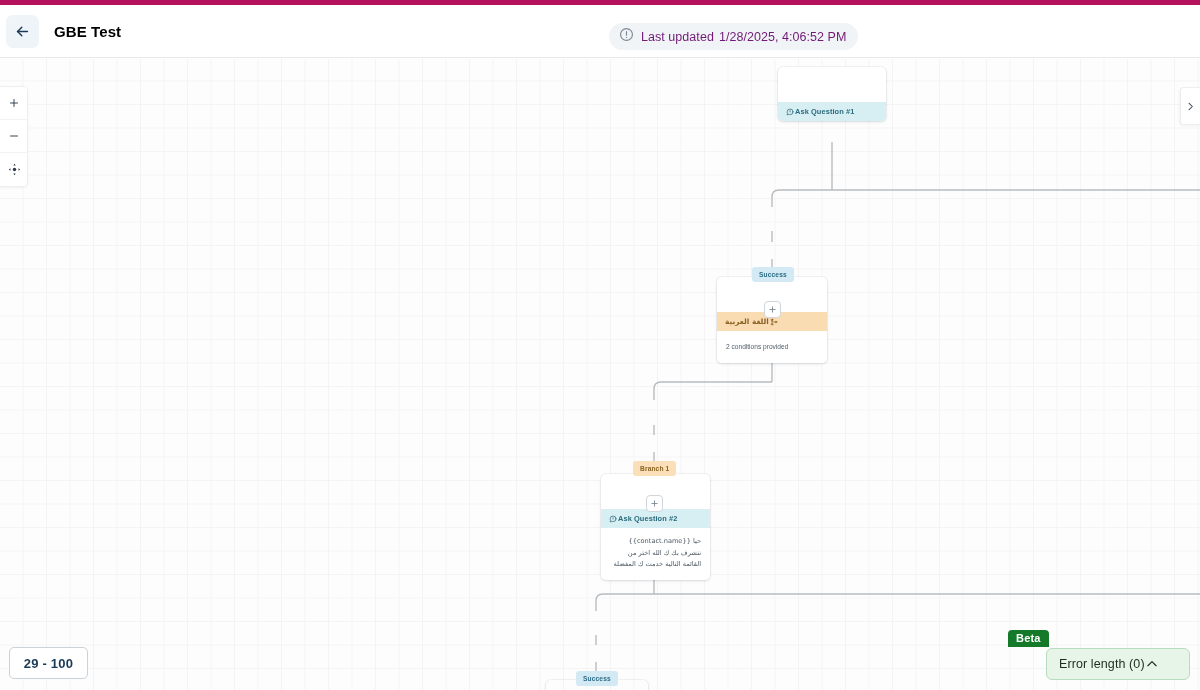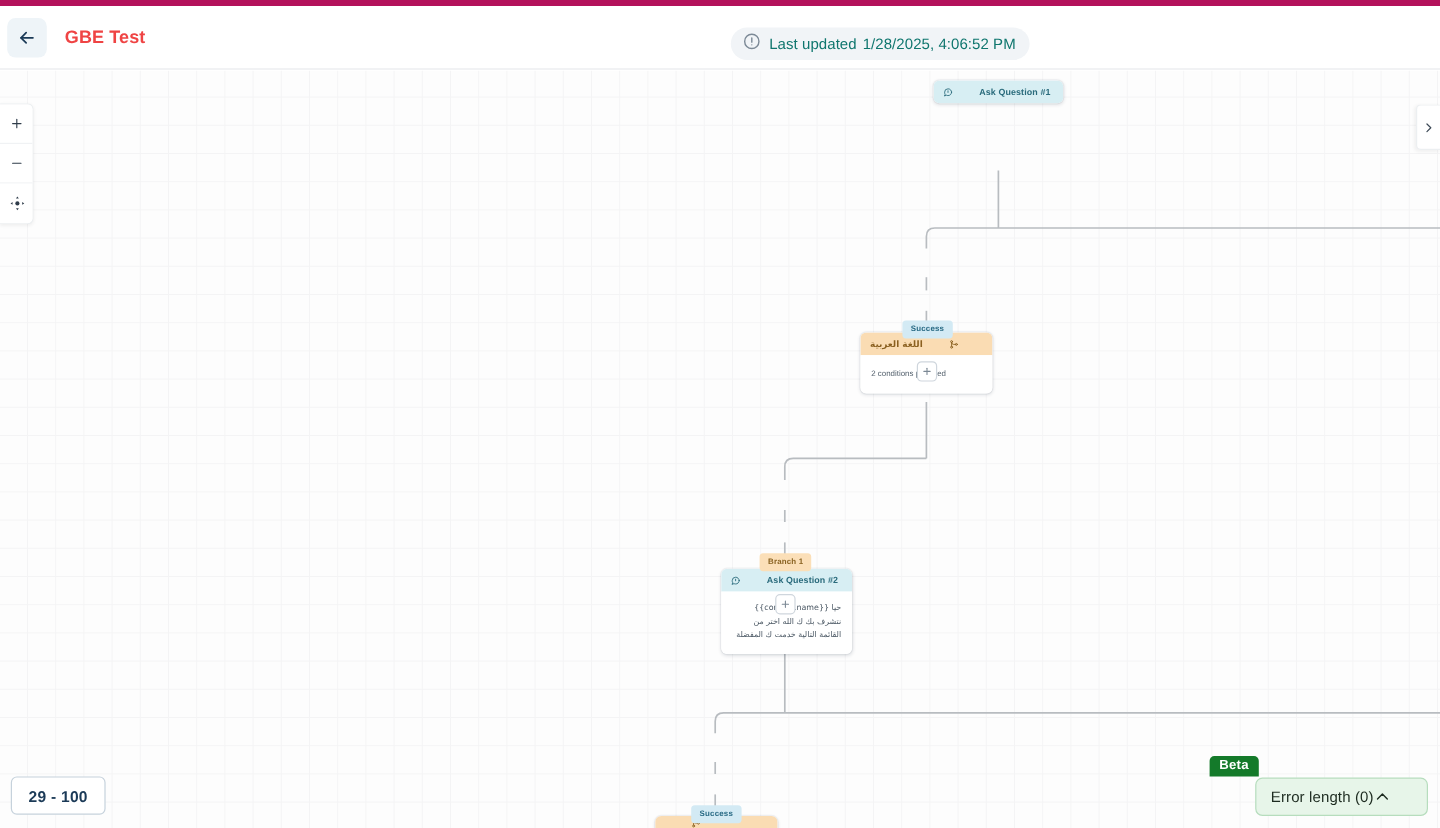--- a/index.html
+++ b/index.html
@@ -55,41 +55,41 @@
   }
   .back-btn svg { display: block; }
 
   .page-title {
     position: absolute;
     left: 54px; top: 0;
     height: 44px;
     line-height: 53px;
     font-size: 15px;
     font-weight: bold;
-    color: #ef4444;
+    color: #000000;
     letter-spacing: 0.1px;
     white-space: nowrap;
   }
 
   .updated-pill {
     position: absolute;
     left: 609px; top: 18px;
     height: 27px;
     padding: 0 12px 0 10px;
     border-radius: 14px;
     background: #f1f4f7;
     display: flex;
     align-items: center;
     gap: 7px;
     white-space: nowrap;
   }
   .updated-pill .info-ico { display: block; flex: none; }
   .updated-text {
     font-size: 12.5px;
-    color: #0f766e;
+    color: #701a75;
     letter-spacing: 0.05px;
   }
   .updated-text .ts { margin-left: 5px; }
 
   
   .canvas {
     position: absolute;
     top: 59px; left: 0;
     width: 1200px;
     height: 631px;
@@ -163,25 +163,26 @@
     border-radius: 5px;
     box-shadow: 0 1px 3px rgba(20,40,60,0.13), 0 0 0 1px rgba(20,40,60,0.045);
     overflow: hidden;
     cursor: pointer;
     z-index: 10;
   }
 
   .node-header {
     display: flex;
     align-items: center;
-    gap: 22px;
+    gap: 1px;
     padding: 5px 8px;
     font-size: 7.4px;
     font-weight: bold;
     letter-spacing: 0.1px;
+    margin-top: 35px;
   }
   .node-header.question {
     background: #d7eef3;
     color: #2a6b7c;
   }
   .node-header.condition {
     background: #fadcb3;
     color: #8a6020;
     flex-direction: row-reverse;
     justify-content: flex-end;

